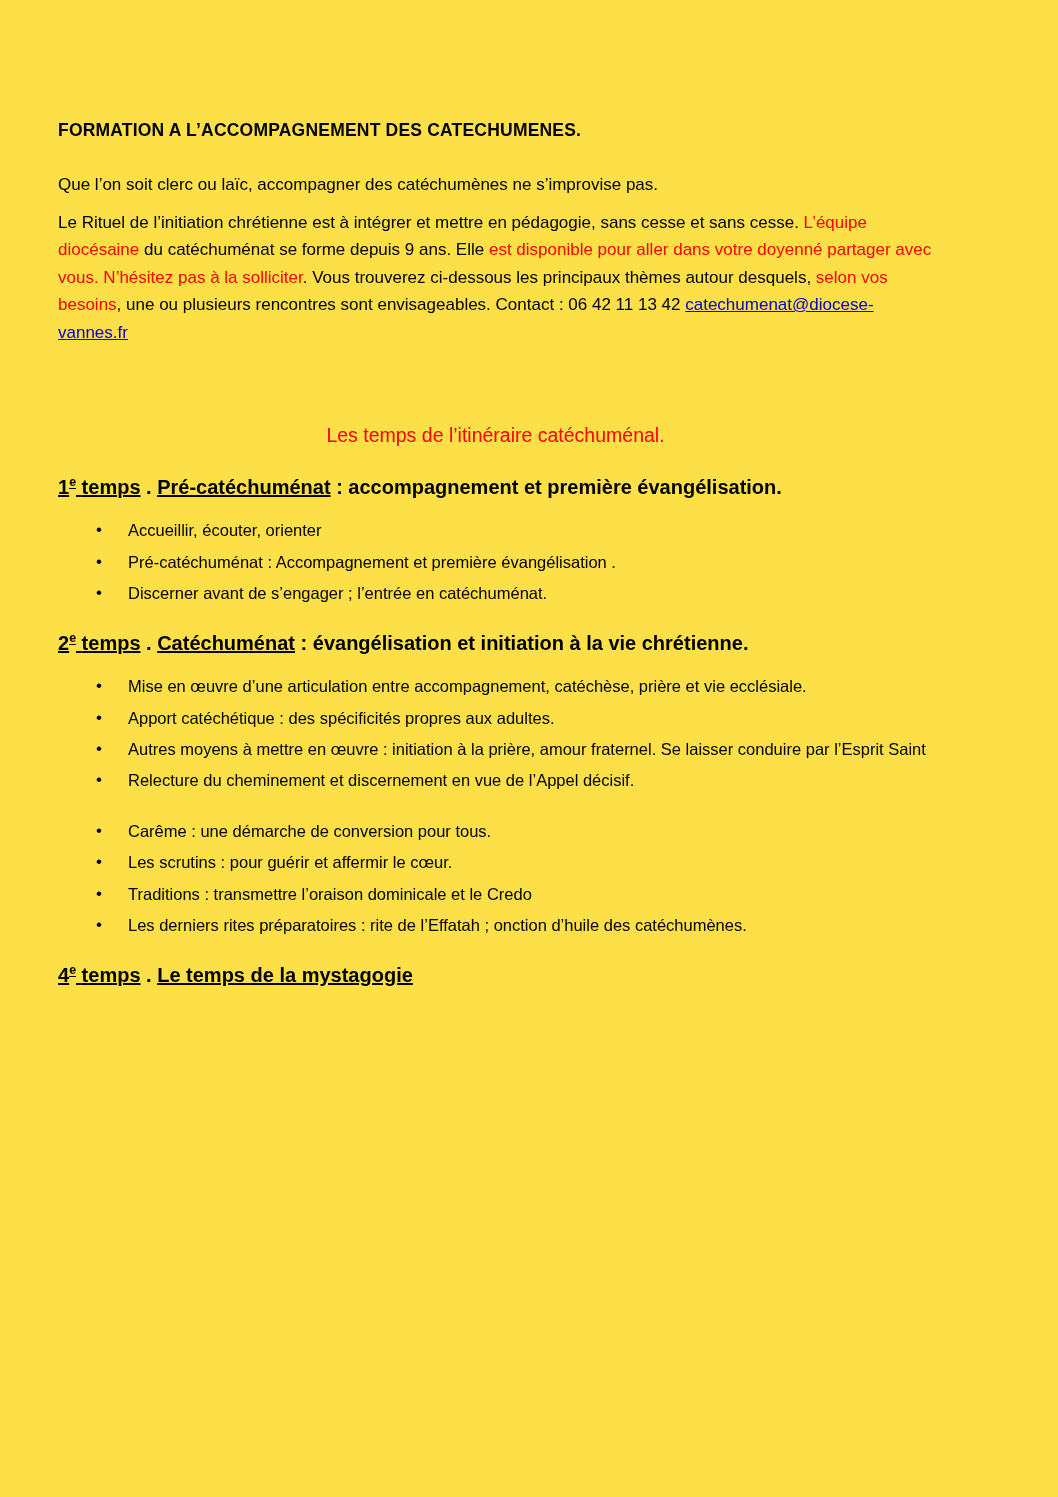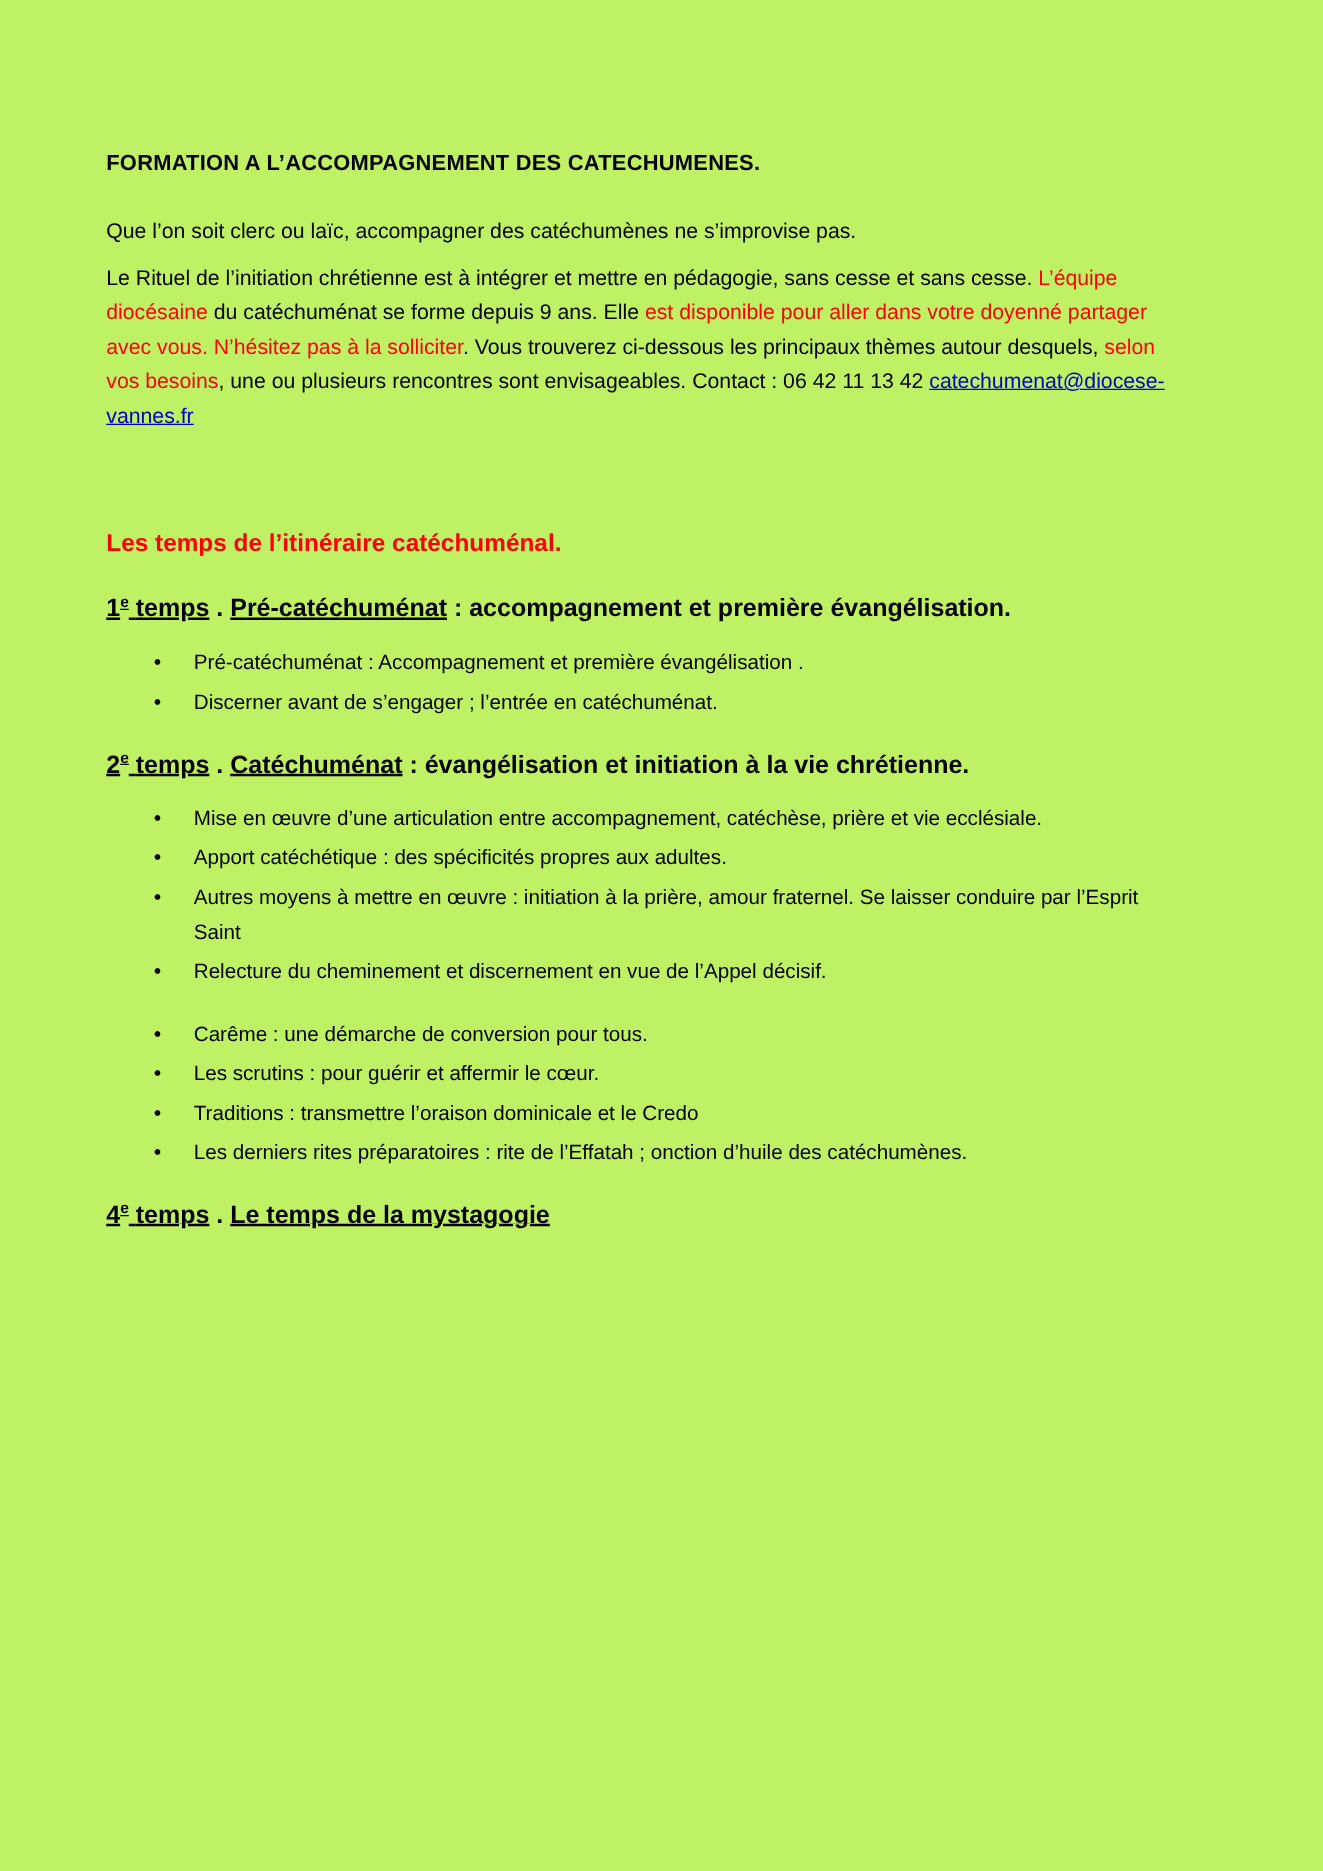--- a/index.html
+++ b/index.html
@@ -9,23 +9,23 @@
   }
   body {
     font-family: "Liberation Sans", sans-serif;
     color: #000000;
   }
   .page {
     position: relative;
     width: 1058px;
     height: 1497px;
     margin: 0 auto;
-    background: #bef264;
+    background: #fde047;
     box-sizing: border-box;
-    padding: 120px 125px 0 85px;
+    padding: 120px 125px 0 58px;
   }
   .doc-title {
     font-size: 17.5px;
     font-weight: bold;
     letter-spacing: 0.2px;
     margin: 0 0 30px 0;
   }
   p.para {
     font-size: 17px;
     font-weight: normal;
@@ -36,24 +36,24 @@
     margin-bottom: 10px;
   }
   .red {
     color: #ff0000;
   }
   .link {
     color: #0000cc;
     text-decoration: underline;
   }
   .section-heading {
-    text-align: left;
+    text-align: center;
     color: #ff0000;
     font-size: 19.5px;
-    font-weight: bold;
+    font-weight: normal;
     margin: 78px 0 26px 0;
   }
   .step {
     font-size: 20px;
     font-weight: bold;
     margin: 0 0 14px 0;
     line-height: 1.45;
   }
   .step .u {
     text-decoration: underline;
@@ -103,20 +103,21 @@
   <p class="para">
     <span>Le Rituel de l’initiation chrétienne est à intégrer et mettre en pédagogie, sans cesse et sans cesse. </span><span class="red">L’équipe diocésaine</span><span> du catéchuménat se forme depuis 9 ans. Elle </span><span class="red">est disponible pour aller dans votre doyenné partager avec vous.   N’hésitez pas à la solliciter</span><span>. Vous trouverez  ci-dessous les principaux thèmes autour desquels, </span><span class="red">selon vos besoins</span><span>,  une ou plusieurs rencontres sont envisageables. Contact : 06 42 11 13 42  </span><a class="link" href="#">catechumenat@diocese-vannes.fr</a>
   </p>
 
   <h2 class="section-heading">Les temps de l’itinéraire catéchuménal.</h2>
 
   <p class="step">
     <span class="u">1</span><sup class="u">e</sup><span class="u">&nbsp;</span><span class="u">temps</span><span> . </span><span class="u">Pré-catéchuménat</span><span> : accompagnement et première évangélisation.</span>
   </p>
   <ul class="bullets">
+    <li>Accueillir, écouter, orienter</li>
     <li>Pré-catéchuménat : Accompagnement et première évangélisation .</li>
     <li>Discerner avant de s’engager ; l’entrée en catéchuménat.</li>
   </ul>
 
   <p class="step">
     <span class="u">2</span><sup class="u">e</sup><span class="u">&nbsp;</span><span class="u">temps</span><span> . </span><span class="u">Catéchuménat</span><span> : évangélisation et initiation à la vie chrétienne.</span>
   </p>
   <ul class="bullets">
     <li>Mise en œuvre d’une articulation entre accompagnement, catéchèse, prière et vie ecclésiale.</li>
     <li>Apport catéchétique : des spécificités propres aux adultes.</li>

